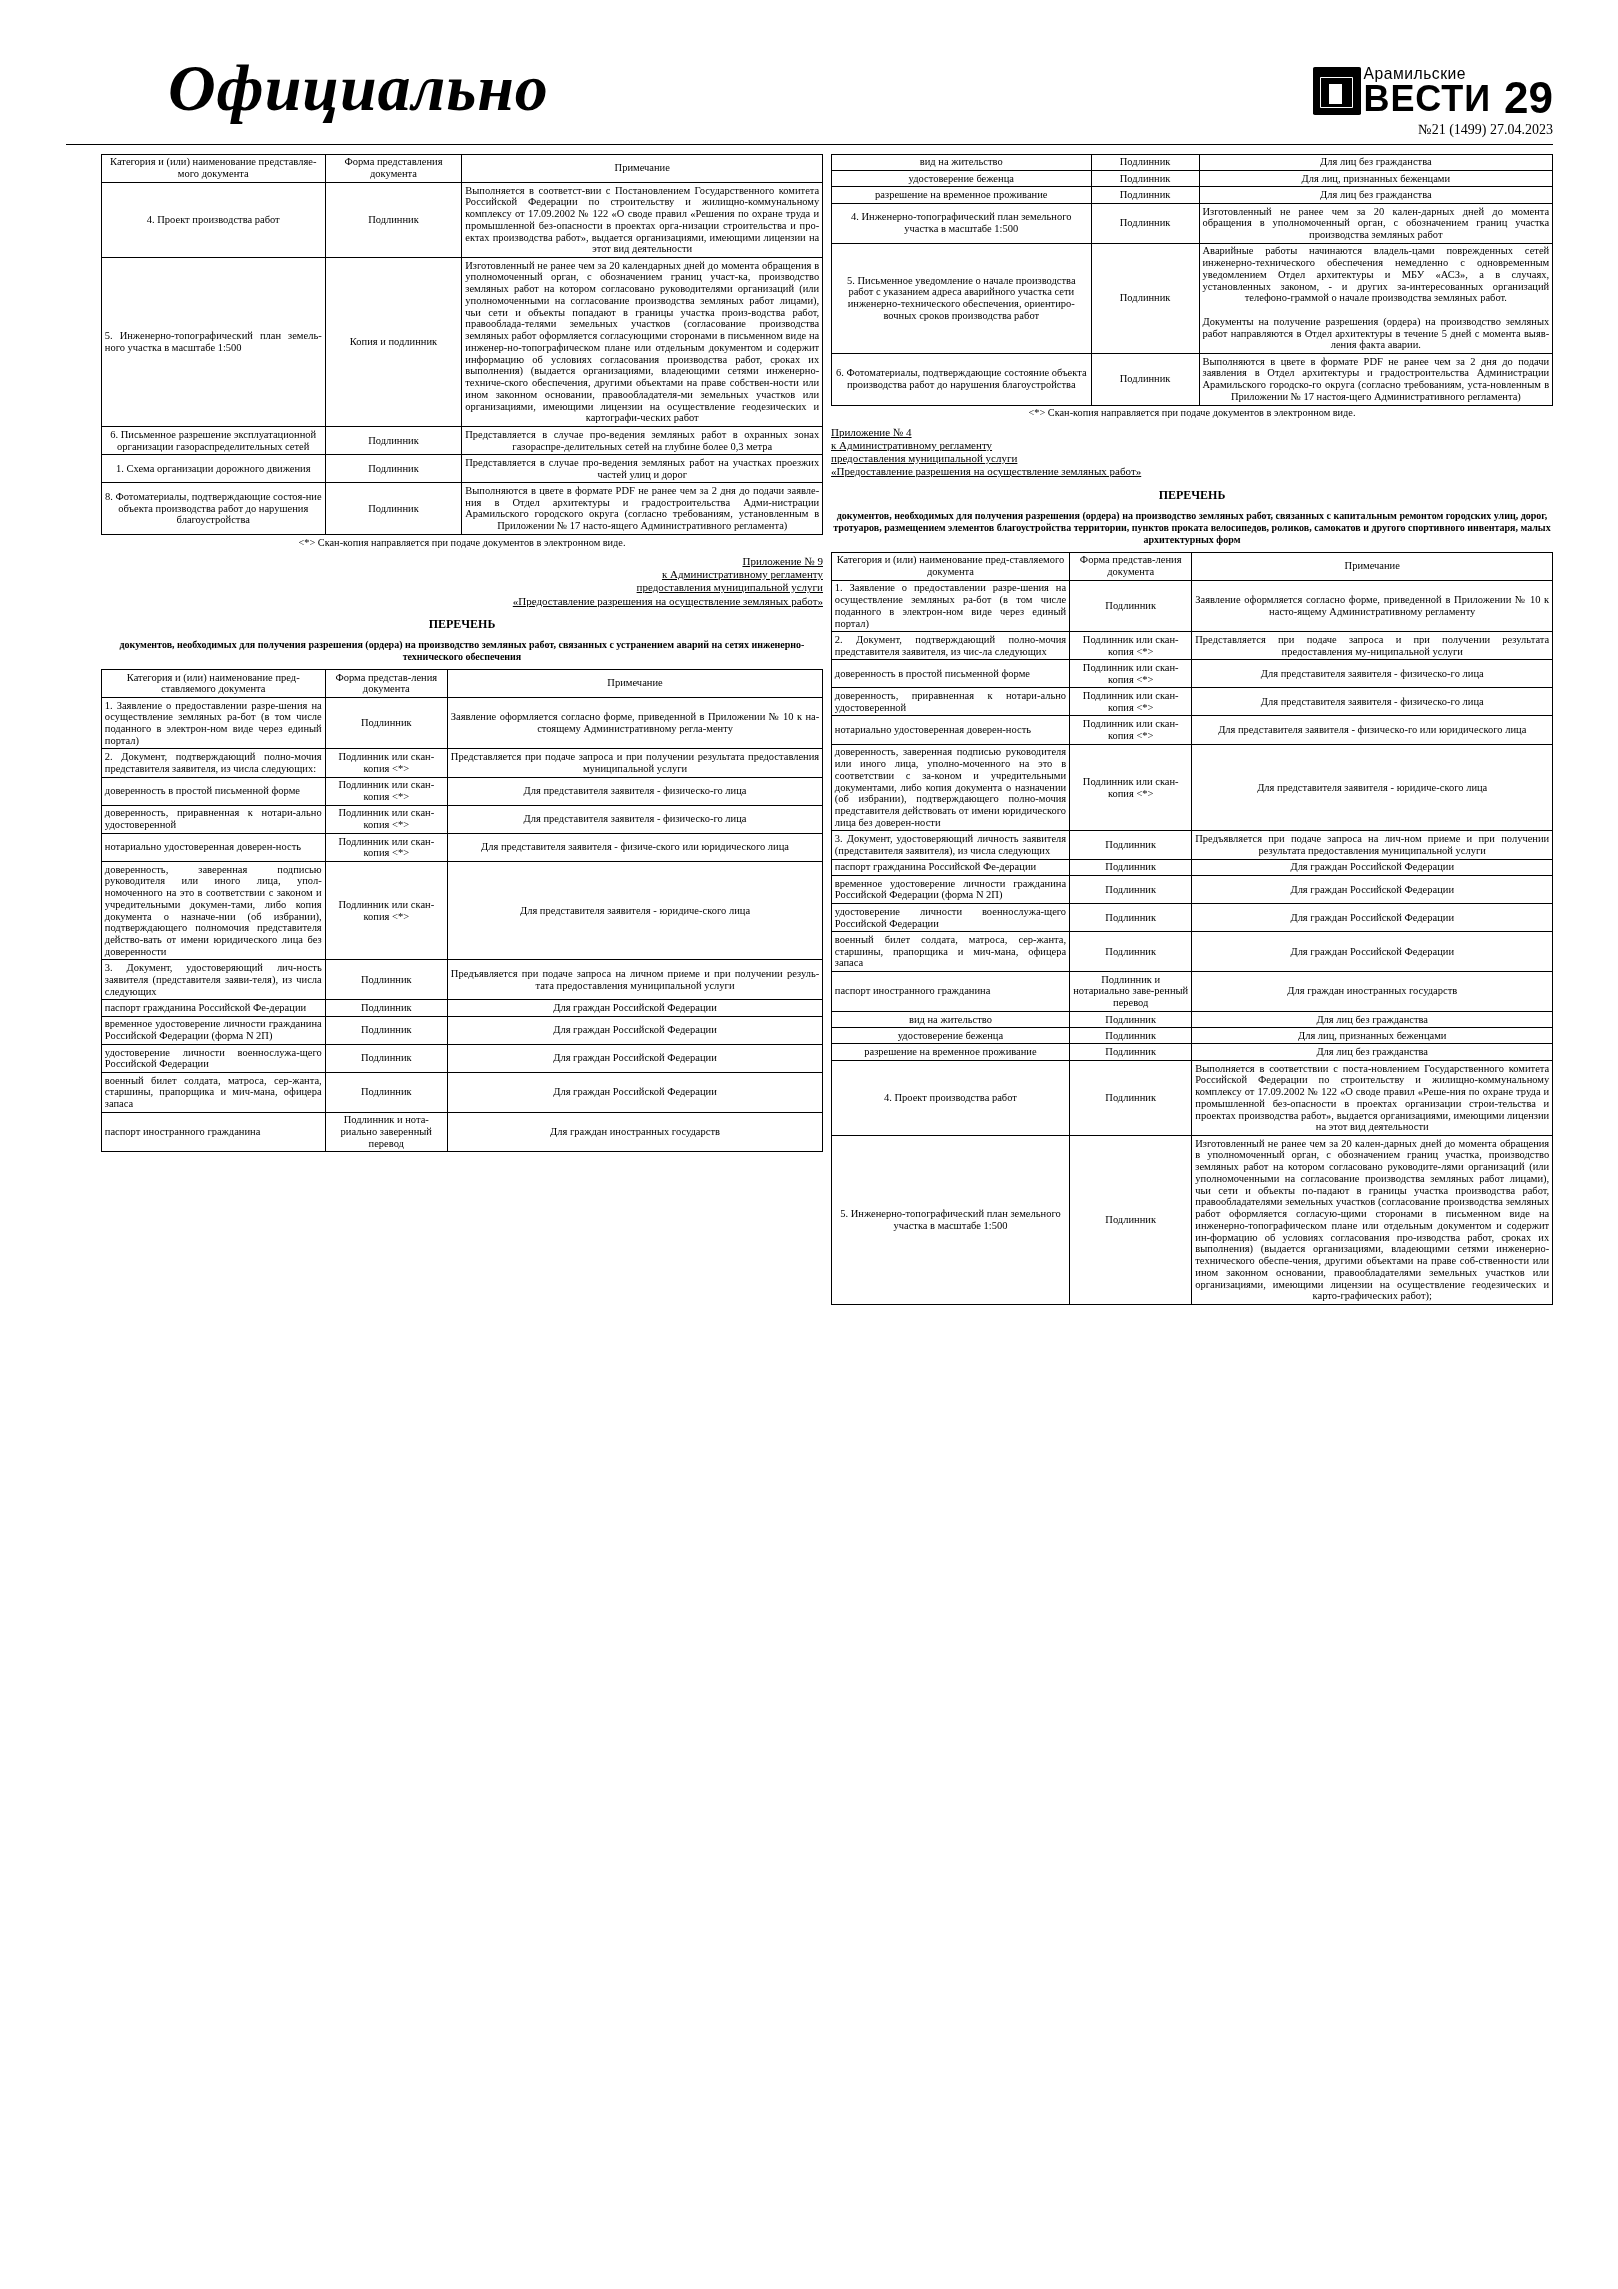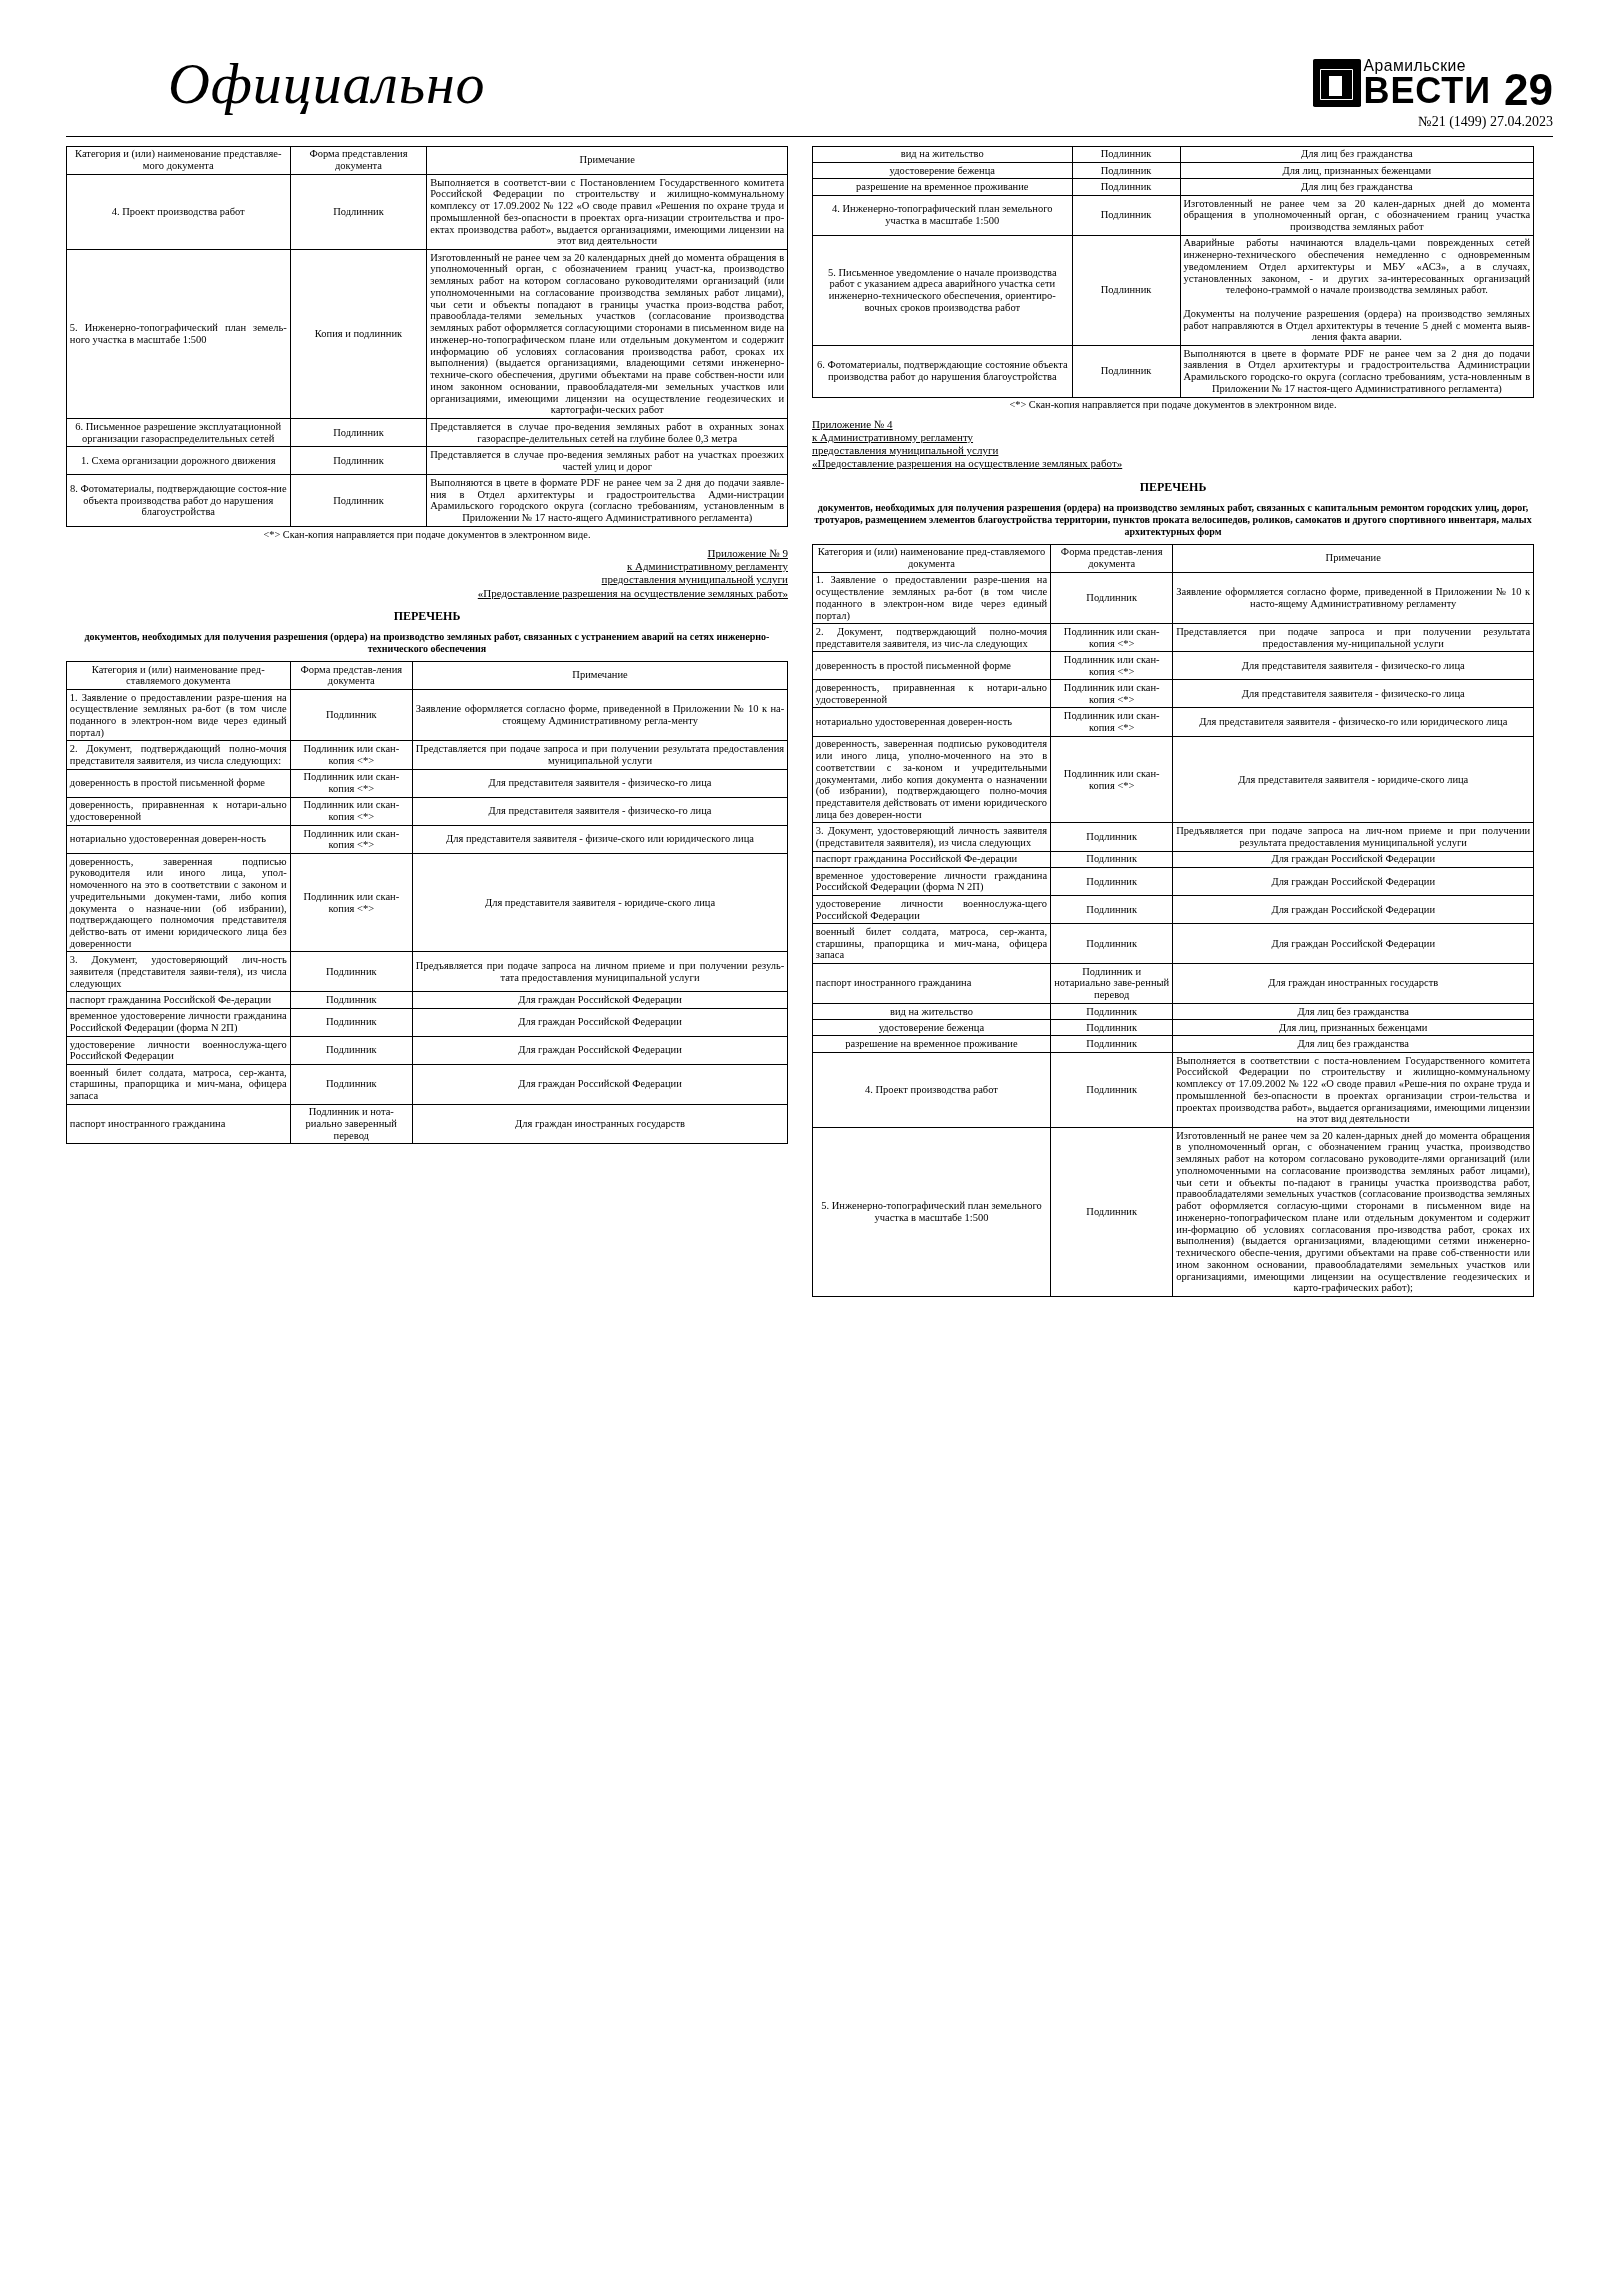--- a/index.html
+++ b/index.html
@@ -19,22 +19,22 @@
   
   .masthead {
     display: flex;
     align-items: flex-end;
     justify-content: space-between;
     padding-bottom: 13px;
   }
   .masthead-title {
     font-family: "Liberation Serif", serif;
     font-style: italic;
-    font-weight: 400;
-    font-size: 58px;
+    font-weight: 700;
+    font-size: 66px;
     letter-spacing: 0.9px;
     line-height: 1;
     padding-left: 102px;
   }
   .masthead-right {
     display: flex;
     align-items: flex-end;
     gap: 13px;
     padding-bottom: 3.7px;
   }
@@ -79,21 +79,21 @@
   }
   .issue-line {
     font-family: "Liberation Serif", serif;
     font-size: 14px;
     text-align: center;
     margin-top: 1.8px;
   }
   .masthead-rule { border-top: 1.8px solid #000; margin-bottom: 9.2px; }
 
   
-  .columns { display: flex; gap: 24px; align-items: flex-start; }
+  .columns { display: flex; gap: 8px; align-items: flex-start; justify-content: flex-end; }
   .col { width: 722px; }
 
   
   table.doc {
     width: 100%;
     border-collapse: collapse;
     font-size: 10.5px;
     line-height: 1.12;
     table-layout: fixed;
   }

